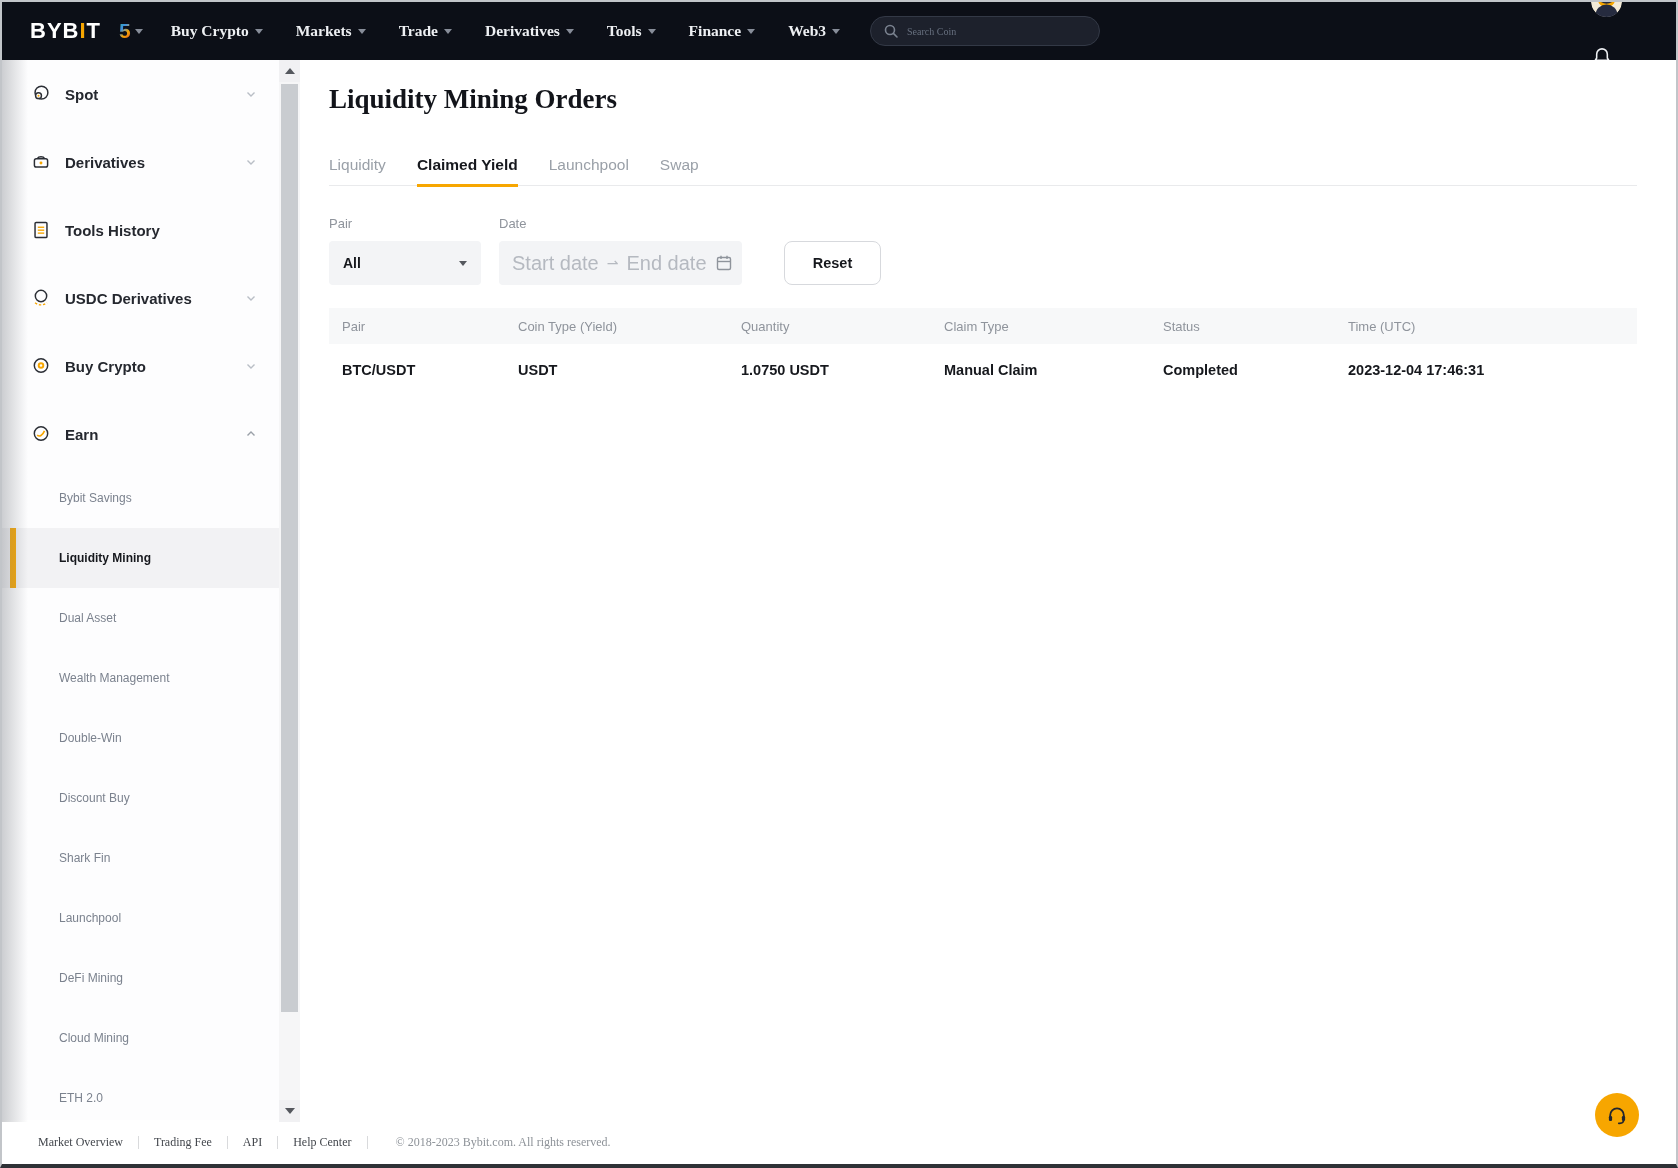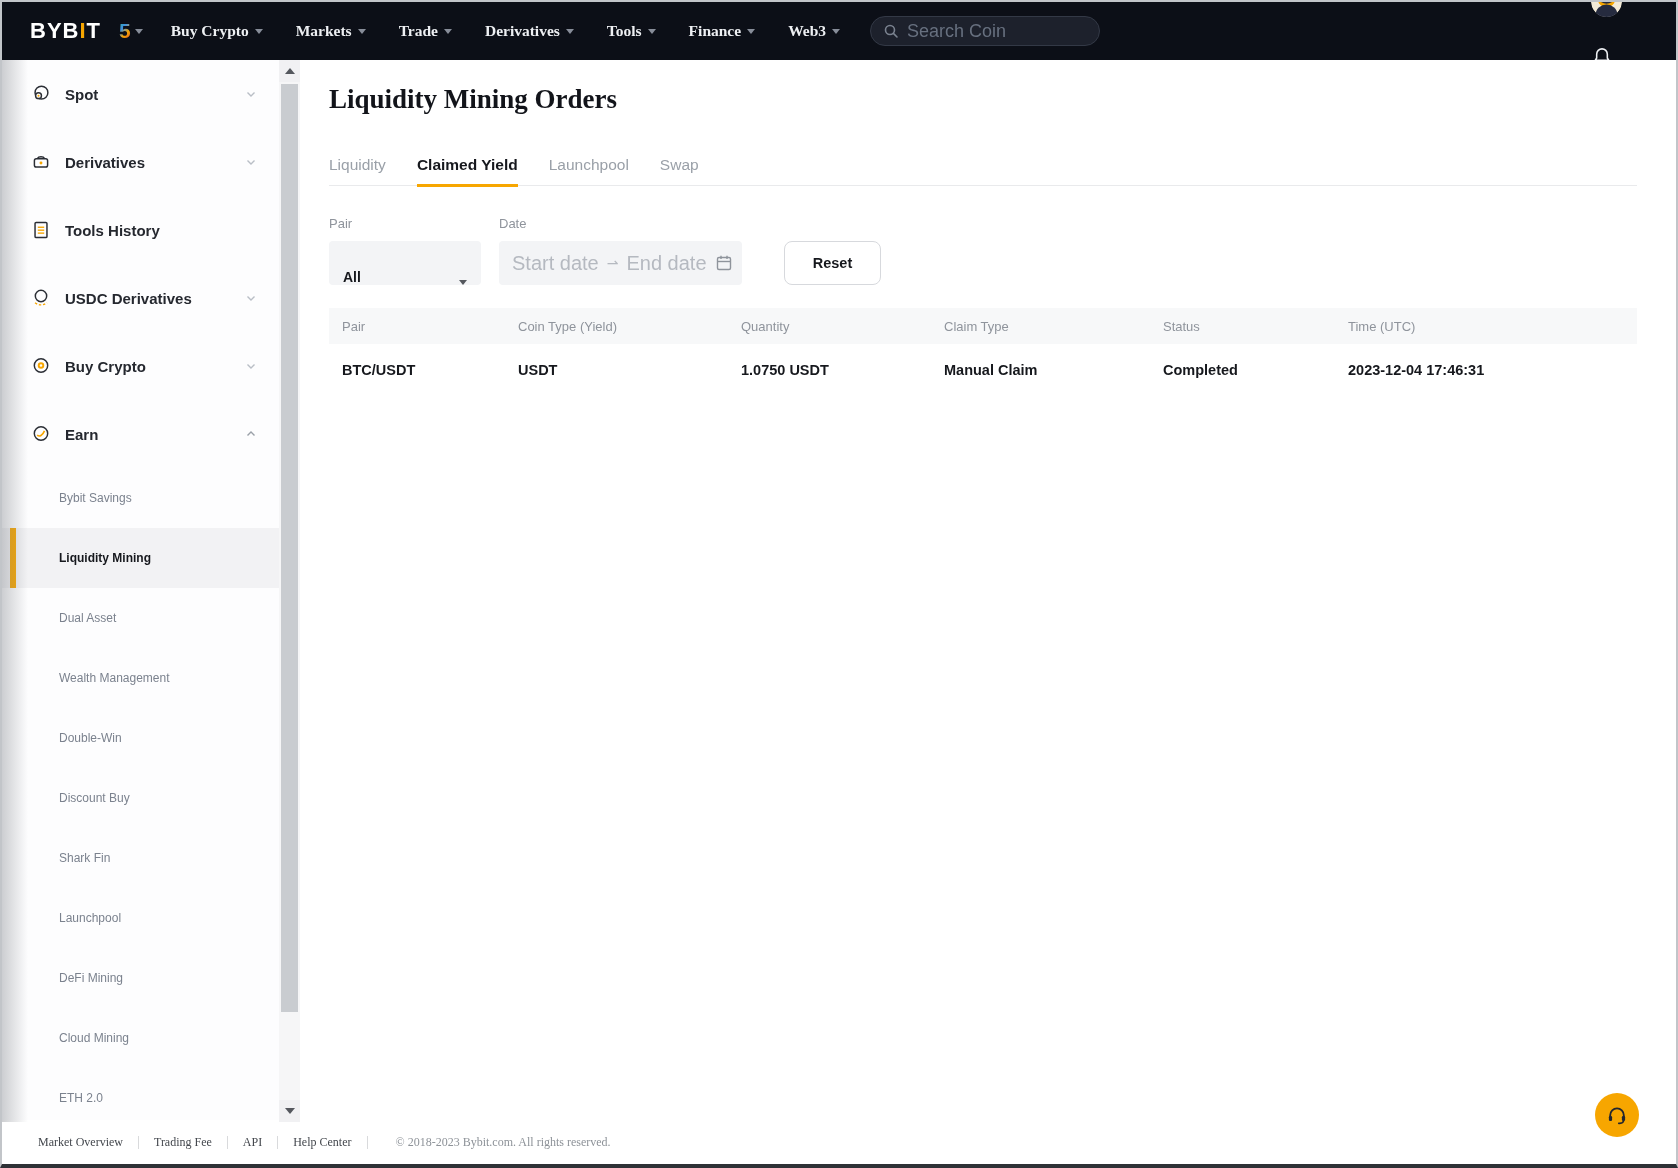--- a/index.html
+++ b/index.html
@@ -26,21 +26,21 @@
   .caret { width:0; height:0; border-left:4px solid transparent; border-right:4px solid transparent; border-top:5px solid #878d99; display:inline-block; }
   .caret.orange { border-top-color:#f7a600; }
   .nav-menu { display:flex; gap:33px; margin-left:28px; }
   .nav-item { display:flex; align-items:center; gap:6px; color:#eef0f3; font-family:"Liberation Serif",serif; font-weight:bold; font-size:15.5px; cursor:pointer; white-space:nowrap; }
   .search-pill {
     margin-left:30px; width:230px; height:30px; border-radius:15px;
     background:#1d212c; border:1px solid #333946; display:flex; align-items:center; padding:0 12px; gap:8px;
   }
   .search-pill input {
     background:transparent; border:none; outline:none; color:#aab0bc; width:100%;
-    font-family:Liberation Sans, sans-serif; font-size:18px;
+    font-family:Liberation Serif, serif; font-size:10px;
   }
   .search-pill input::placeholder { color:#67707f; }
   .nav-right { margin-left:auto; display:flex; align-items:flex-start; gap:28px;flex-direction:column; }
   .nav-right .nav-item { font-size:15.5px; }
   .nav-item.orders { color:#f7a600; position:relative; }
   .nav-item.orders::after { content:""; position:absolute; left:-16px; right:-16px; bottom:-16px; height:4px; background:#f7a600; }
   .avatar { width:31px; height:31px; border-radius:50%; overflow:hidden; cursor:pointer; flex:0 0 auto; }
   .icon-btn { display:flex; align-items:center; cursor:pointer; }
 
   
@@ -66,21 +66,21 @@
   .main { position:absolute; left:289px; top:58px; right:0; height:1062px; background:#fff; }
   .page-title { position:absolute; left:38px; top:24px; font-family:"Liberation Serif",serif; font-weight:bold; font-size:27px; color:#12141a; }
   .tabs { position:absolute; left:38px; top:96px; right:39px; height:30px; display:flex; gap:31px; border-bottom:1px solid #e9eaec; }
   .tab { position:relative; font-size:15.5px; color:#9aa0a8; cursor:pointer; padding-bottom:14px; white-space:nowrap; }
   .tab.active { color:#16181d; font-weight:bold; }
   .tab.active::after { content:""; position:absolute; left:0; right:0; bottom:-2px; height:3px; background:#f7a600; }
 
   .filters { position:absolute; left:38px; top:156px; display:flex; align-items:flex-end; }
   .filter-block { display:flex; flex-direction:column; gap:10px; }
   .filter-label { font-size:13px; color:#8f949c; }
-  .select-box { width:152px; height:44px; background:#f3f4f6; border-radius:4px; display:flex; align-items:flex-end; padding:0 14px; cursor:pointer;gap:40px; }
+  .select-box { width:152px; height:44px; background:#f3f4f6; border-radius:4px; display:flex; align-items:center; padding:0 14px; cursor:pointer;gap:40px; }
   .select-box .val { font-size:14px; font-weight:bold; color:#16181d; }
   .select-box .caret { margin-left:auto; border-top-color:#55585e; }
   .date-box { width:243px; height:44px; background:#f3f4f6; border-radius:4px; display:flex; align-items:center; padding:0 13px; gap:8px; cursor:text; }
   .date-ph { font-size:20px; color:#b5b9c0; white-space:nowrap; }
   .date-arrow { color:#b5b9c0; font-size:14px; }
   .reset-btn { height:44px; width:97px; background:#fff; border:1px solid #d7d9dd; border-radius:8px;
     font-size:14.5px; font-weight:bold; color:#16181d; cursor:pointer; font-family:"Liberation Sans",sans-serif; }
   .gap18 { width:18px; } .gap42 { width:42px; }
 
   .table { position:absolute; left:38px; top:248px; right:39px; }

